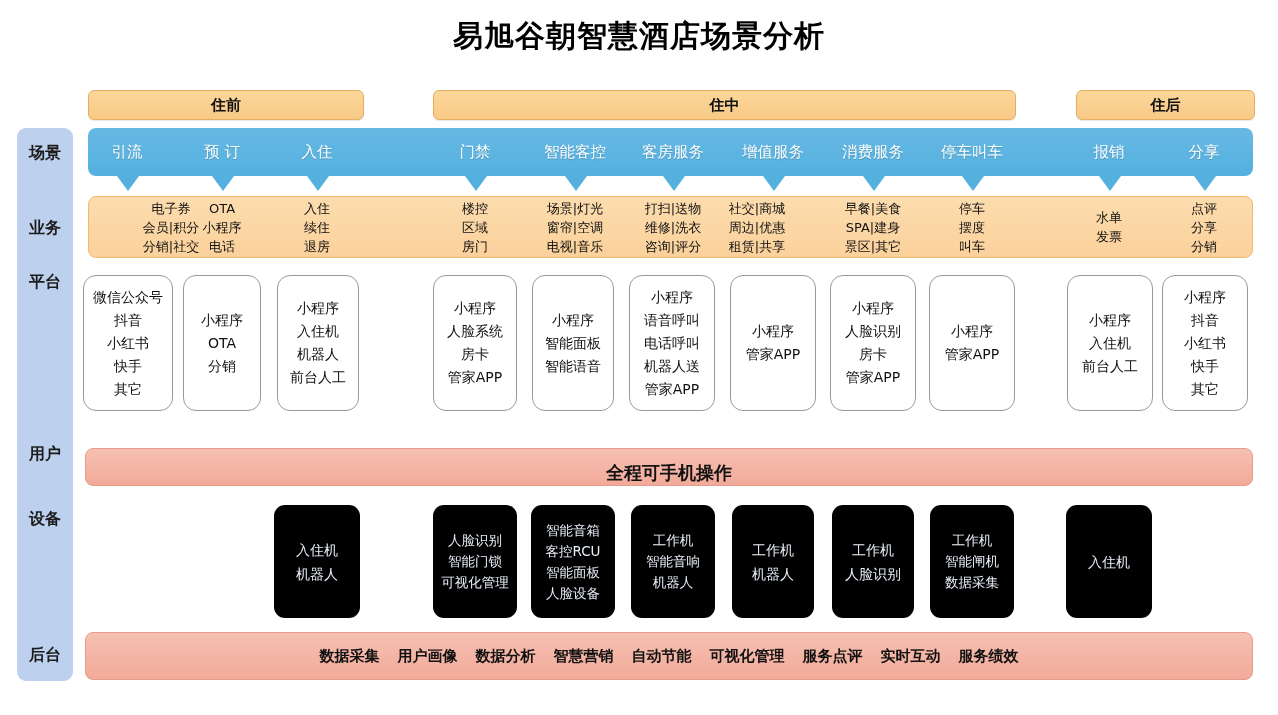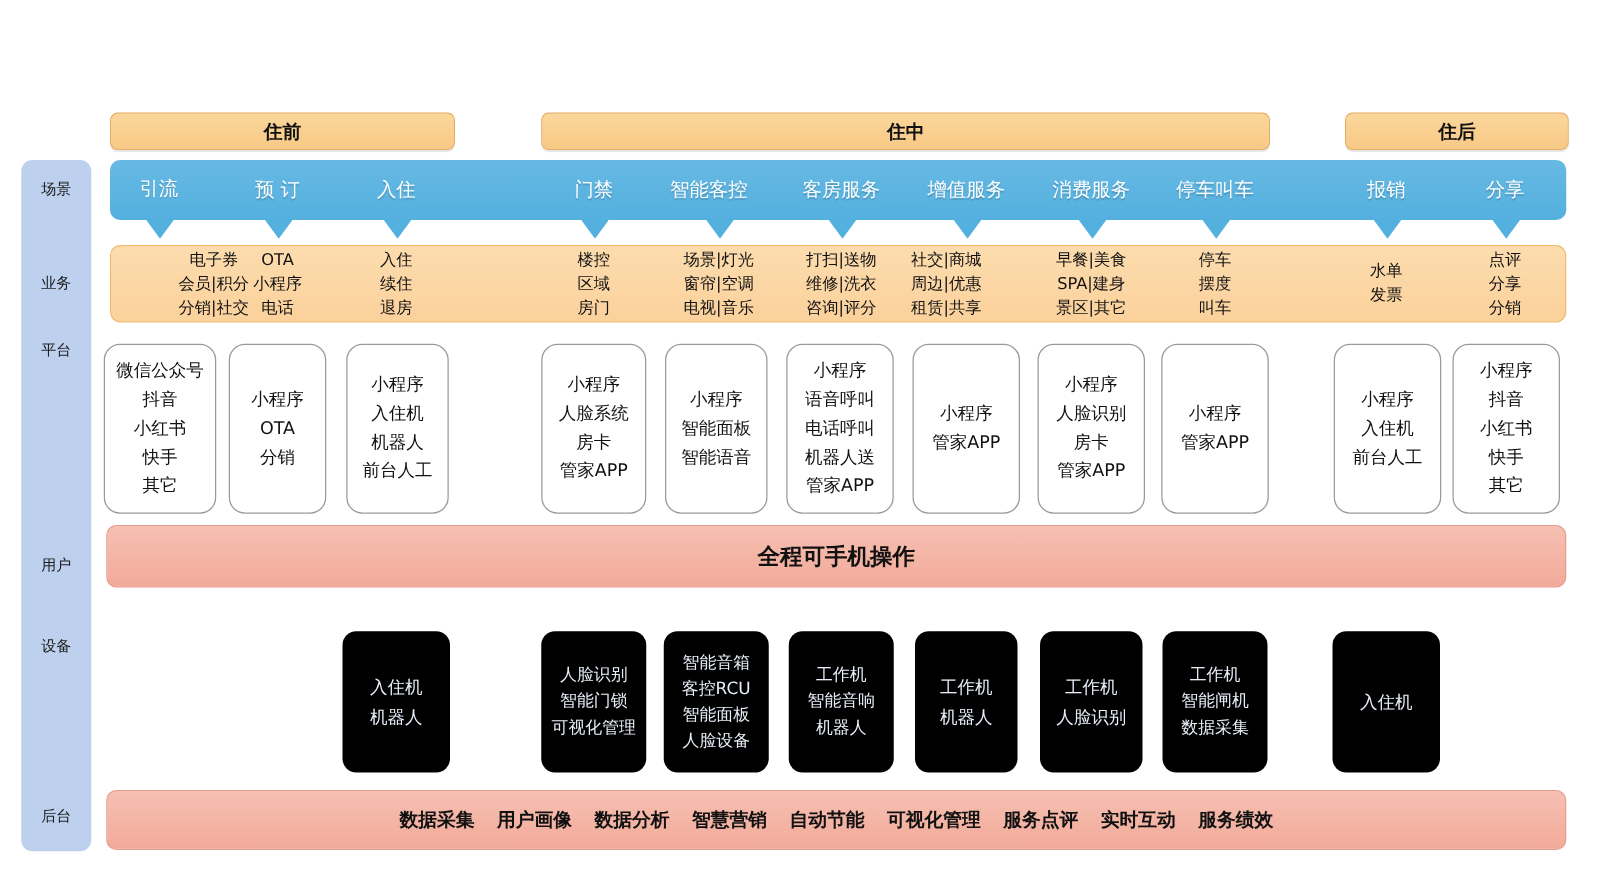--- a/index.html
+++ b/index.html
@@ -17,21 +17,21 @@
     font-size:30px;font-weight:700;letter-spacing:1px;color:#000;
   }
 
   
   .rail{
     position:absolute;left:17px;top:128px;width:56px;height:553px;
     background:#bdd0ee;border-radius:9px;
   }
   .rail-label{
     position:absolute;left:17px;width:56px;text-align:center;
-    font-size:12px;font-weight:400;color:#1c1c1c;
+    font-size:16px;font-weight:700;color:#1c1c1c;
   }
 
   
   .stage{
     position:absolute;height:28px;line-height:28px;text-align:center;
     background:linear-gradient(180deg,#fbd79b 0%,#f8c986 100%);
     border:1px solid #e8ad5f;border-radius:6px;
     font-size:15px;font-weight:700;color:#111;
     box-shadow:0 1px 1px rgba(0,0,0,.10);
   }
@@ -68,24 +68,24 @@
   
   .plat{
     position:absolute;top:275px;height:136px;box-sizing:border-box;
     border:1px solid #9a9a9a;border-radius:13px;background:#fff;
     display:flex;flex-direction:column;justify-content:center;align-items:center;
     font-size:14px;line-height:23px;color:#111;padding:0 2px;
   }
 
   
   .user-bar{
-    position:absolute;left:85px;top:420px;width:1168px;height:50px;
+    position:absolute;left:85px;top:448px;width:1168px;height:38px;
     background:linear-gradient(180deg,#f6c0b2 0%,#f2aa99 100%);
     border:1px solid #e79b8a;border-radius:8px;box-sizing:border-box;
-    display:flex;align-items:center;justify-content:center;
+    display:flex;align-items:flex-end;justify-content:center;
     font-size:18px;font-weight:700;color:#111;
   }
 
   
   .dev{
     position:absolute;top:505px;height:113px;box-sizing:border-box;
     background:#000;border-radius:11px;
     display:flex;flex-direction:column;justify-content:center;align-items:center;
     font-size:14px;line-height:24px;color:#e8eef8;
   }
@@ -99,44 +99,45 @@
     display:flex;align-items:center;justify-content:center;gap:18px;
     font-size:15px;font-weight:700;color:#111;
   }
   .back-item{white-space:nowrap;}
 </style>
 </head>
 <body>
 
 <div class="page">
 
+  <div class="title">易旭谷朝智慧酒店场景分析</div>
 
   <div class="rail"></div>
   <div id="rail-labels">
       <div class="rail-label" style="top: 143px;">场景</div>
       <div class="rail-label" style="top: 218px;">业务</div>
       <div class="rail-label" style="top: 272px;">平台</div>
       <div class="rail-label" style="top: 444px;">用户</div>
       <div class="rail-label" style="top: 509px;">设备</div>
       <div class="rail-label" style="top: 645px;">后台</div>
     </div>
 
   <div id="stages">
       <div class="stage" style="left: 88px; width: 274px; top: 90px;">住前</div>
       <div class="stage" style="left: 433px; width: 581px; top: 90px;">住中</div>
       <div class="stage" style="left: 1076px; width: 177px; top: 90px;">住后</div>
     </div>
 
   <div class="scene-bar"></div>
   <div id="scenes">
-      <div class="scene-item" style="left: 88px; width: 78px; font-family: Liberation Mono, monospace;">引流</div>
+      <div class="scene-item" style="left: 88px; width: 78px;">引流</div>
       <div class="scene-item" style="left: 183px; width: 78px;">预 订</div>
       <div class="scene-item" style="left: 278px; width: 78px;">入住</div>
       <div class="scene-item" style="left: 436px; width: 78px;">门禁</div>
-      <div class="scene-item" style="left: 508px; width: 90px; text-align: right;">智能客控</div>
+      <div class="scene-item" style="left: 530px; width: 90px;">智能客控</div>
       <div class="scene-item" style="left: 628px; width: 90px;">客房服务</div>
       <div class="scene-item" style="left: 728px; width: 90px;">增值服务</div>
       <div class="scene-item" style="left: 828px; width: 90px;">消费服务</div>
       <div class="scene-item" style="left: 927px; width: 90px;">停车叫车</div>
       <div class="scene-item" style="left: 1070px; width: 78px;">报销</div>
       <div class="scene-item" style="left: 1165px; width: 78px;">分享</div>
     </div>
   <div id="arrows">
       <div class="arrow" style="left: 117px;"></div>
       <div class="arrow" style="left: 212px;"></div>

